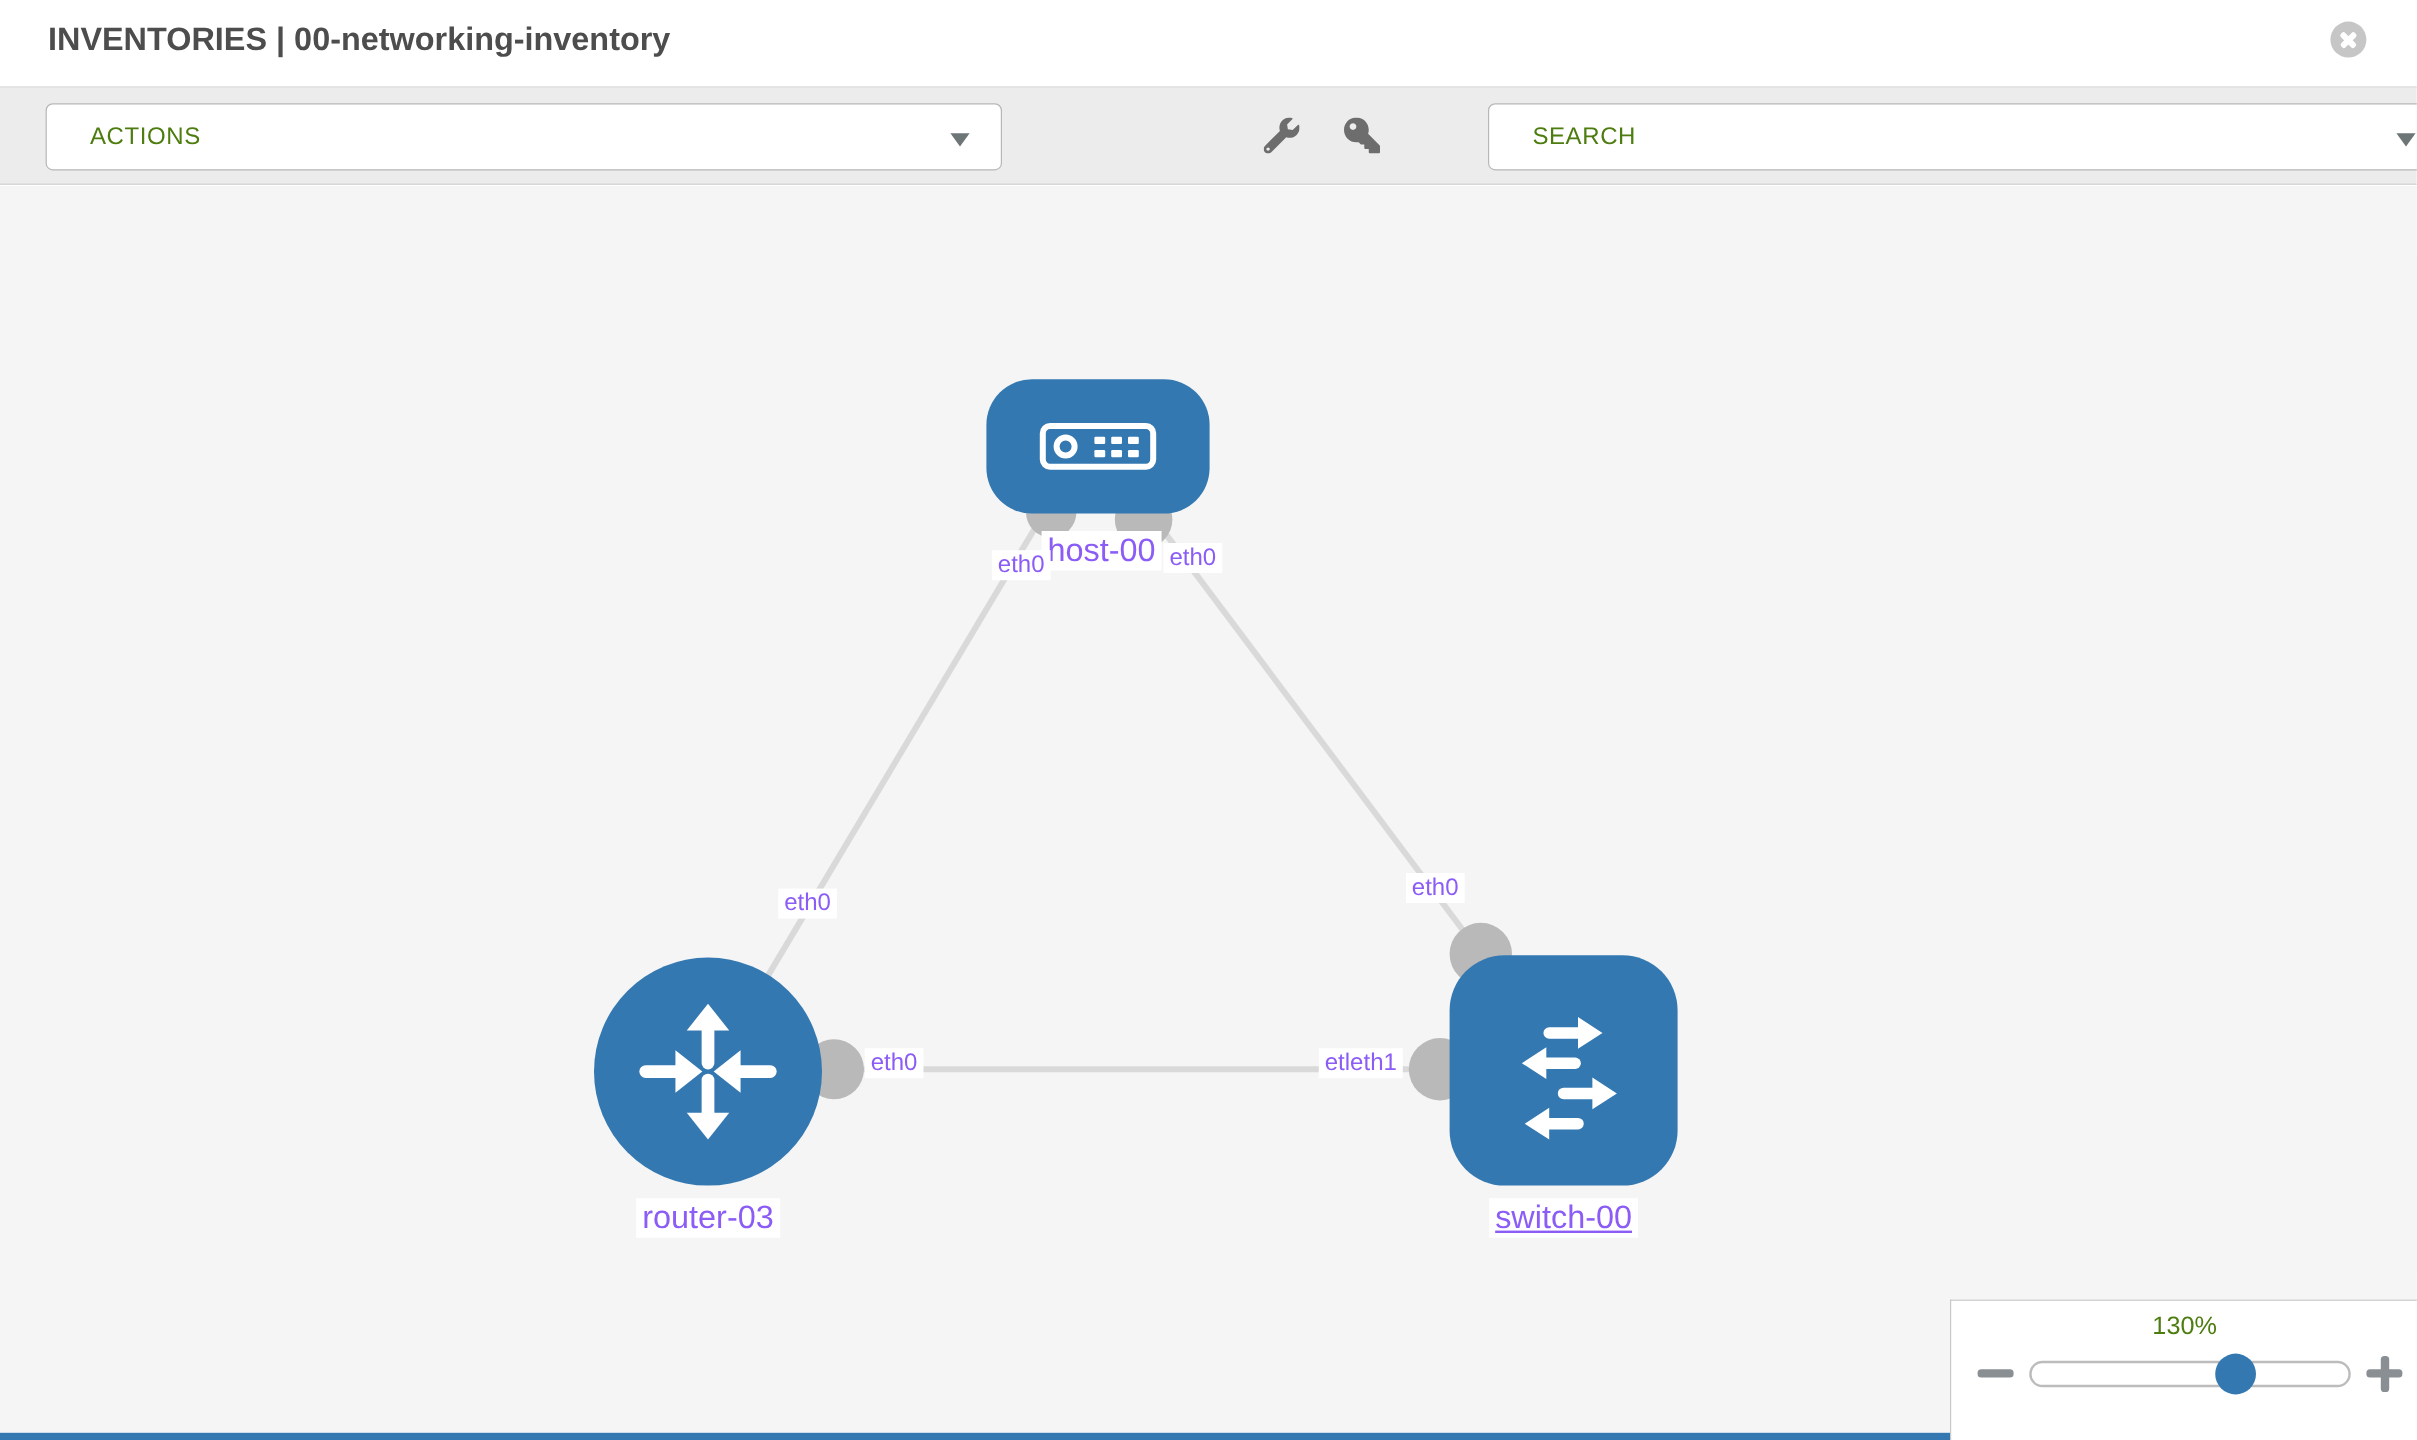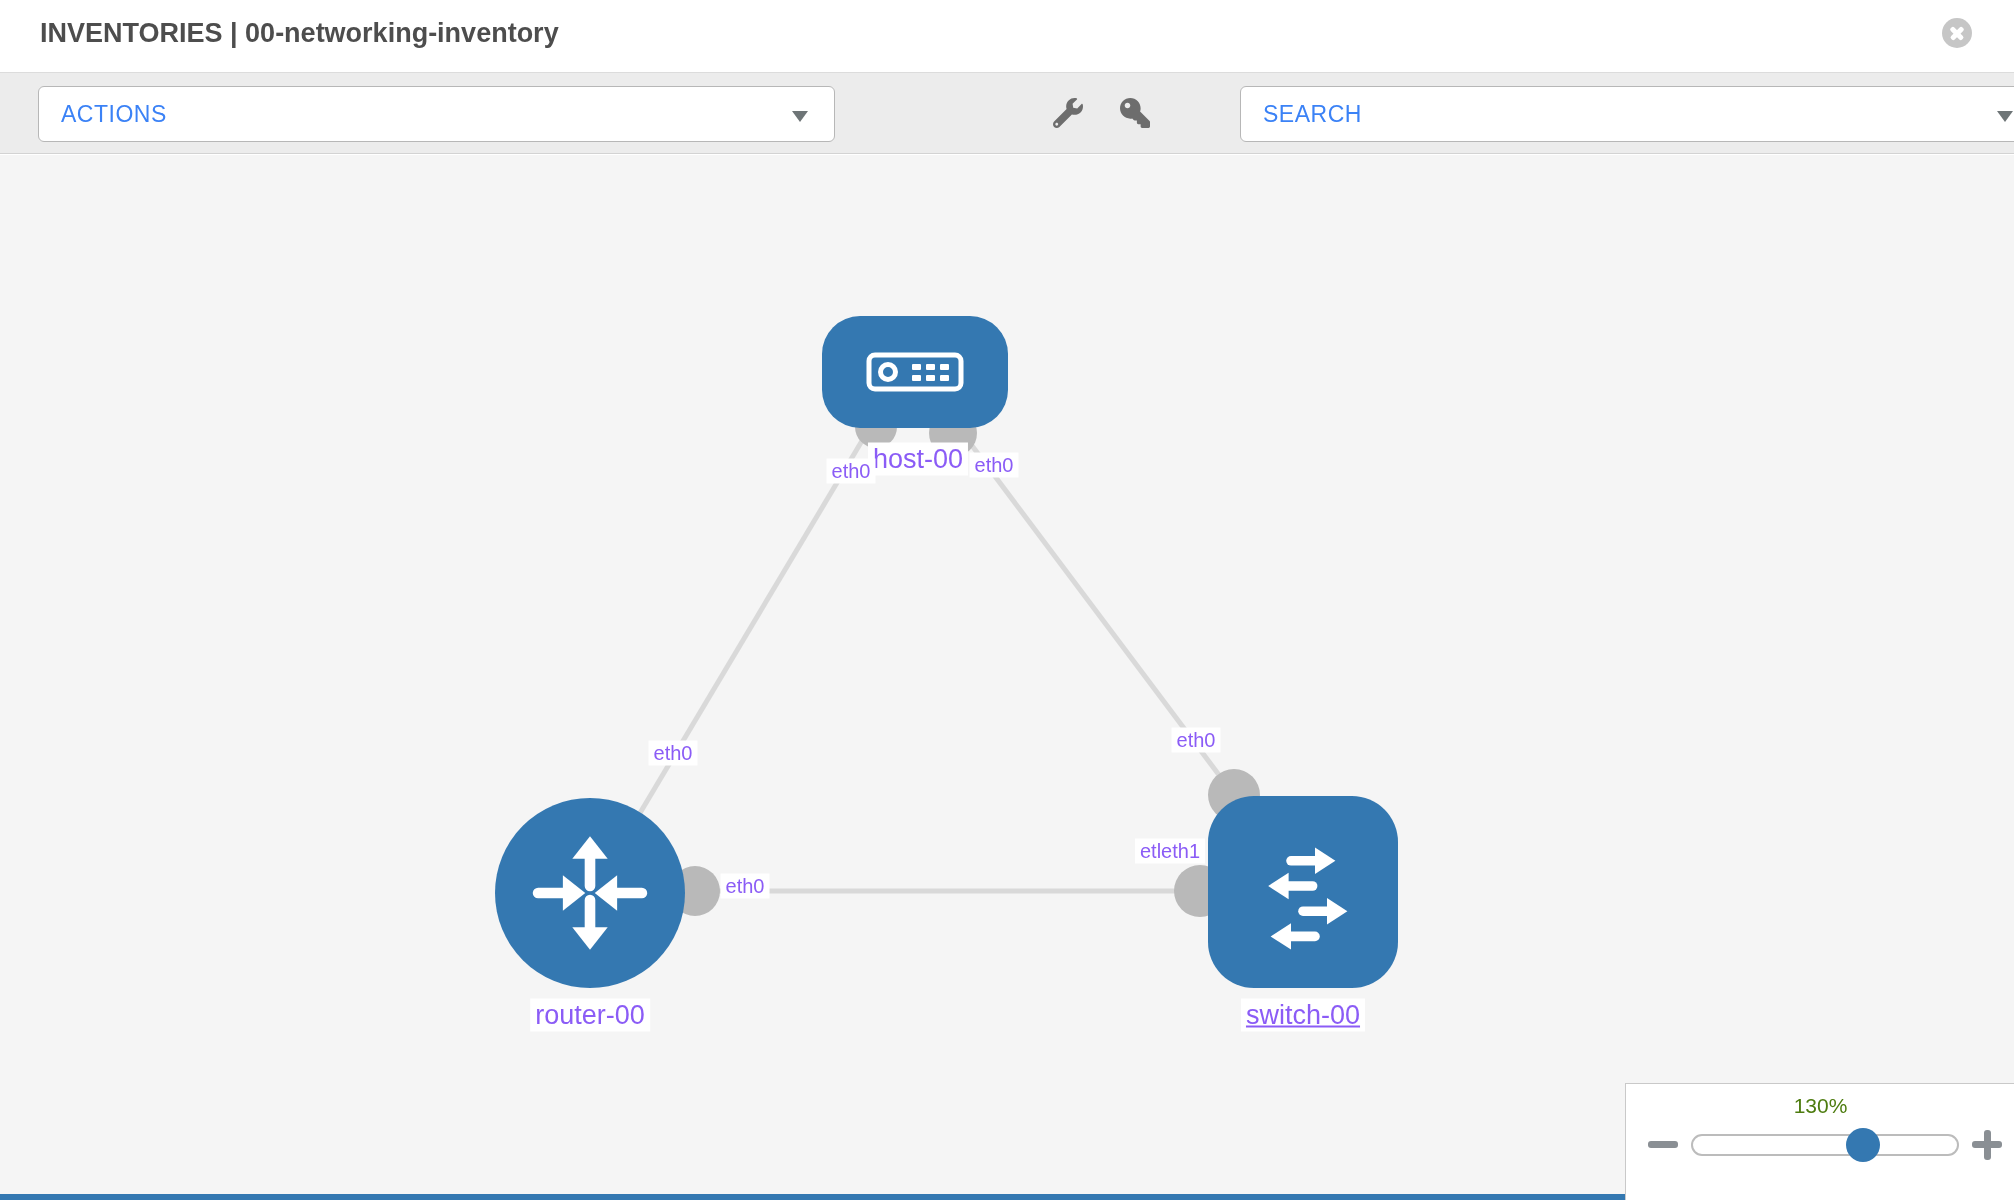--- a/index.html
+++ b/index.html
@@ -14,21 +14,21 @@
     background:#c6c6c6; cursor:pointer; }
   .close-btn .bar { position:absolute; left:7px; top:13px; width:16px; height:4.5px; background:#fff; border-radius:2px; }
   .close-btn .bar.b1 { transform:rotate(45deg); }
   .close-btn .bar.b2 { transform:rotate(-45deg); }
 
   
   .toolbar { position:absolute; left:0; top:72px; width:2014px; height:82px; background:#ececec;
     border-top:1px solid #dcdcdc; border-bottom:1px solid #d3d3d3; }
   .dropdown { position:absolute; top:13px; height:56px; background:#fff; border:1px solid #b7b7b7;
     border-radius:6px; display:flex; align-items:center; cursor:pointer; }
-  .dropdown .dd-label { margin-left:22px; font-size:23px; color:#3b82f6; letter-spacing:0.5px; }
+  .dropdown .dd-label { margin-left:36px; font-size:20px; color:#4d7c0f; letter-spacing:0.5px; }
   .dd-actions { left:38px; width:797px; }
   .dd-search { left:1240px; width:800px; }
   .caret { position:absolute; right:26px; top:24px; width:0; height:0;
     border-left:8px solid transparent; border-right:8px solid transparent; border-top:11px solid #6e7577; }
   .tool-btn { position:absolute; top:93px; width:40px; height:40px; display:flex; align-items:center;
     justify-content:center; cursor:pointer; }
   .tool-btn svg { fill:#6d6d6d; }
   .tb-wrench { left:1048px; }
   .tb-key { left:1115px; }
 
@@ -145,22 +145,22 @@
         <polygon points="23,87 40,76 40,98" fill="#fff"></polygon>
       </svg>
     </div>
 
     <div class="chip nodename" style="left:918px; top:304px;">host-00</div>
     <div class="chip iface" style="left:851px; top:316px;">eth0</div>
     <div class="chip iface" style="left:994px; top:310px;">eth0</div>
     <div class="chip iface" style="left:673px; top:598px;">eth0</div>
     <div class="chip iface" style="left:1196px; top:585px;">eth0</div>
     <div class="chip iface" style="left:745px; top:731px;">eth0</div>
-    <div class="chip iface" style="left:1134px; top:696px;margin-left:36px;">etleth1</div>
-    <div class="chip nodename" style="left:590px; top:860px;">router-00</div>
+    <div class="chip iface" style="left:1134px; top:731px;">etleth1</div>
+    <div class="chip nodename" style="left:590px; top:860px;">router-03</div>
     <div class="chip nodename" style="left:1303px; top:860px;text-decoration:underline;">switch-00</div>
   </div>
 
   <div class="zoom-panel">
     <div class="zoom-level">130%</div>
     <div class="zoom-minus"></div>
     <div class="zoom-track"></div>
     <div class="zoom-thumb"></div>
     <div class="zoom-plus"></div>
   </div>

